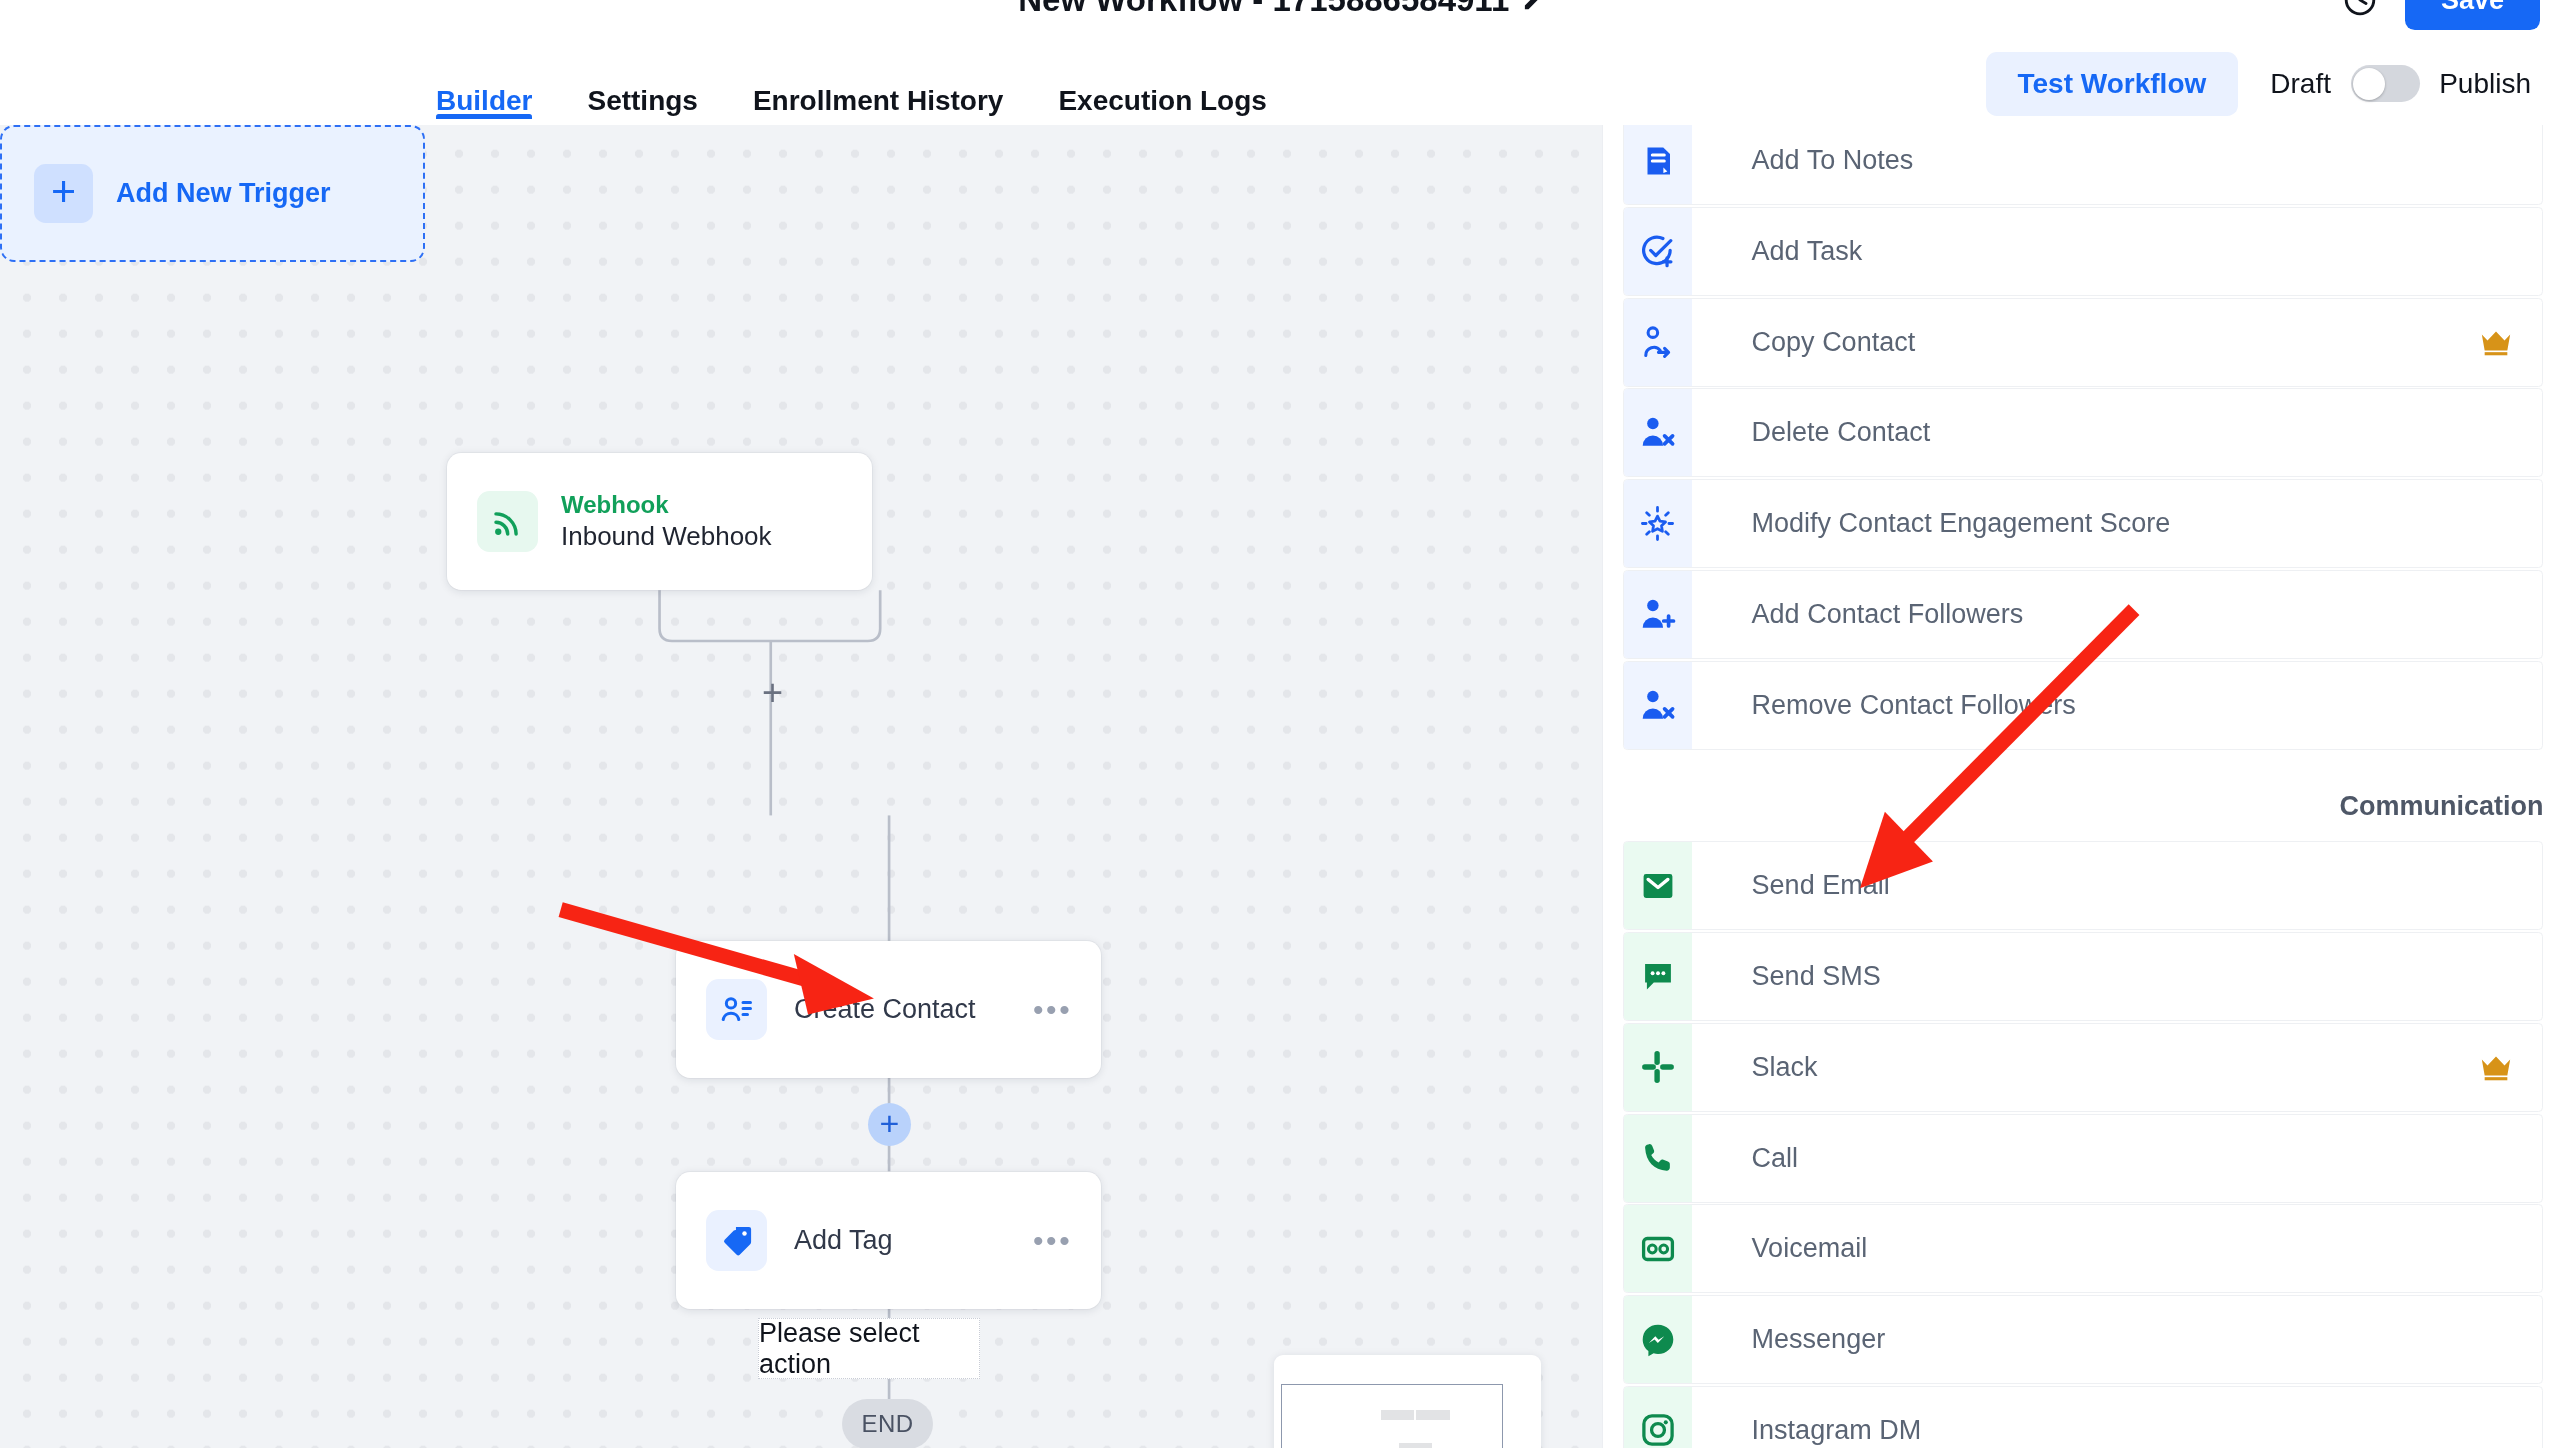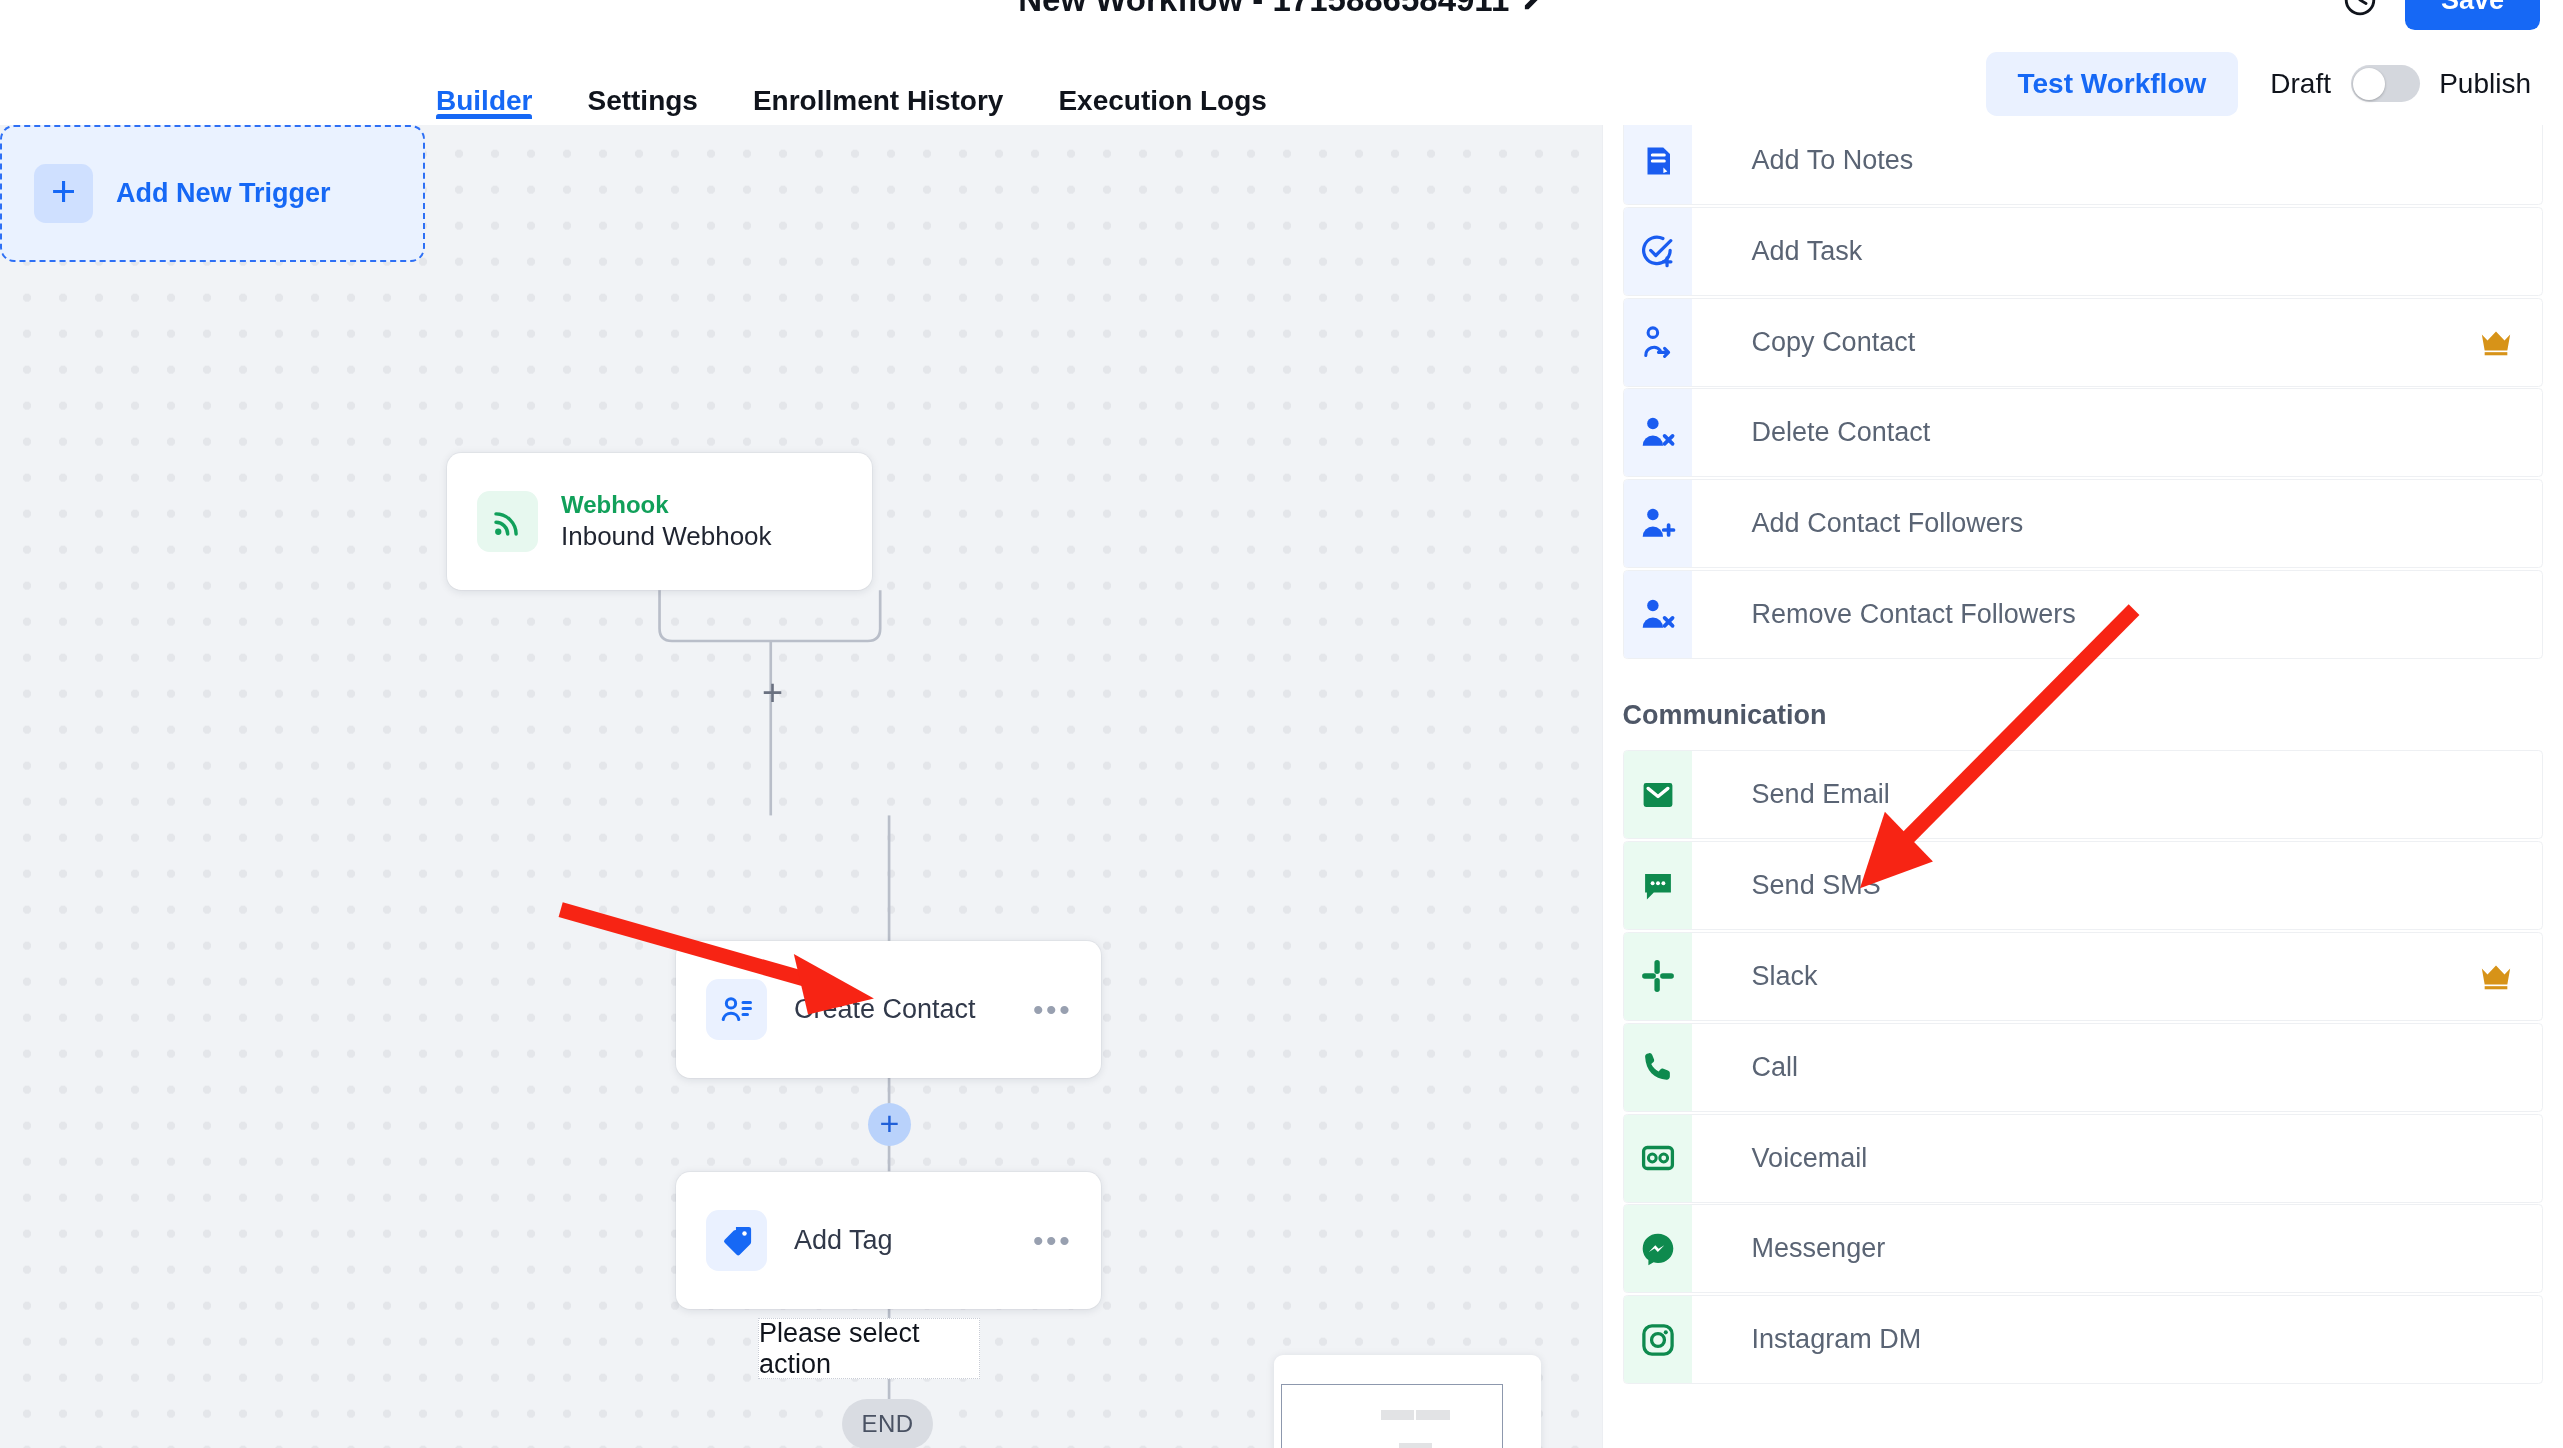--- a/index.html
+++ b/index.html
@@ -158,20 +158,21 @@
   
   .panel {
     position:absolute; left:1602px; top:125px; width:961px; height:1323px;
     background:#fff; border-left:1.8px solid #eceef2; overflow:hidden;
     padding:0 19.6px;
   }
   .panel-inner { position:relative; }
   .sec-head {
     font-size:27px; font-weight:700; color:#4e5767;
     padding:39px 0 19.6px 0;
+    text-align:right;
   }
   .action-row {
     display:flex; align-items:stretch; height:89px; margin-bottom:1.8px;
     border:1.8px solid #eef0f3; border-radius:4.4px; background:#fff; cursor:pointer;
     overflow:hidden;
     gap:30px;
   }
   .act-ico {
     width:68px; flex:none; display:flex; align-items:center; justify-content:center;
   }
@@ -350,20 +351,30 @@
           <svg width="37" height="37" viewBox="0 0 24 24">
             <circle cx="9" cy="6.2" r="3.7" fill="#1a5cf0"></circle>
             <path d="M2.4 20.6a6.6 6.6 0 0 1 13.2 0z" fill="#1a5cf0"></path>
             <path d="M16.6 14.2l5.2 5.2m0-5.2l-5.2 5.2" stroke="#1a5cf0" stroke-width="2.4" stroke-linecap="round"></path>
           </svg>
         </div>
         <div class="act-label">Delete Contact</div>
         <div class="crown"></div>
       </div>
 
+      <div class="action-row">
+        <div class="act-ico blue">
+          <svg width="37" height="37" viewBox="0 0 24 24">
+            <path d="M12 7.2l1.6 3.3 3.6.5-2.6 2.5.6 3.6-3.2-1.7-3.2 1.7.6-3.6-2.6-2.5 3.6-.5z" fill="none" stroke="#1a5cf0" stroke-width="1.8" stroke-linejoin="round"></path>
+            <path d="M12 1.6v2.4M12 20v2.4M2.2 12h2.4M19.4 12h2.4M5 5l1.7 1.7M17.3 17.3L19 19M19 5l-1.7 1.7M6.7 17.3L5 19" stroke="#1a5cf0" stroke-width="1.8" stroke-linecap="round"></path>
+          </svg>
+        </div>
+        <div class="act-label">Modify Contact Engagement Score</div>
+        <div class="crown"></div>
+      </div>
 
       <div class="action-row">
         <div class="act-ico blue">
           <svg width="37" height="37" viewBox="0 0 24 24">
             <circle cx="9" cy="6.2" r="3.7" fill="#1a5cf0"></circle>
             <path d="M2.4 20.6a6.6 6.6 0 0 1 13.2 0z" fill="#1a5cf0"></path>
             <path d="M19.2 13v6.4M16 16.2h6.4" stroke="#1a5cf0" stroke-width="2.4" stroke-linecap="round"></path>
           </svg>
         </div>
         <div class="act-label">Add Contact Followers</div>

